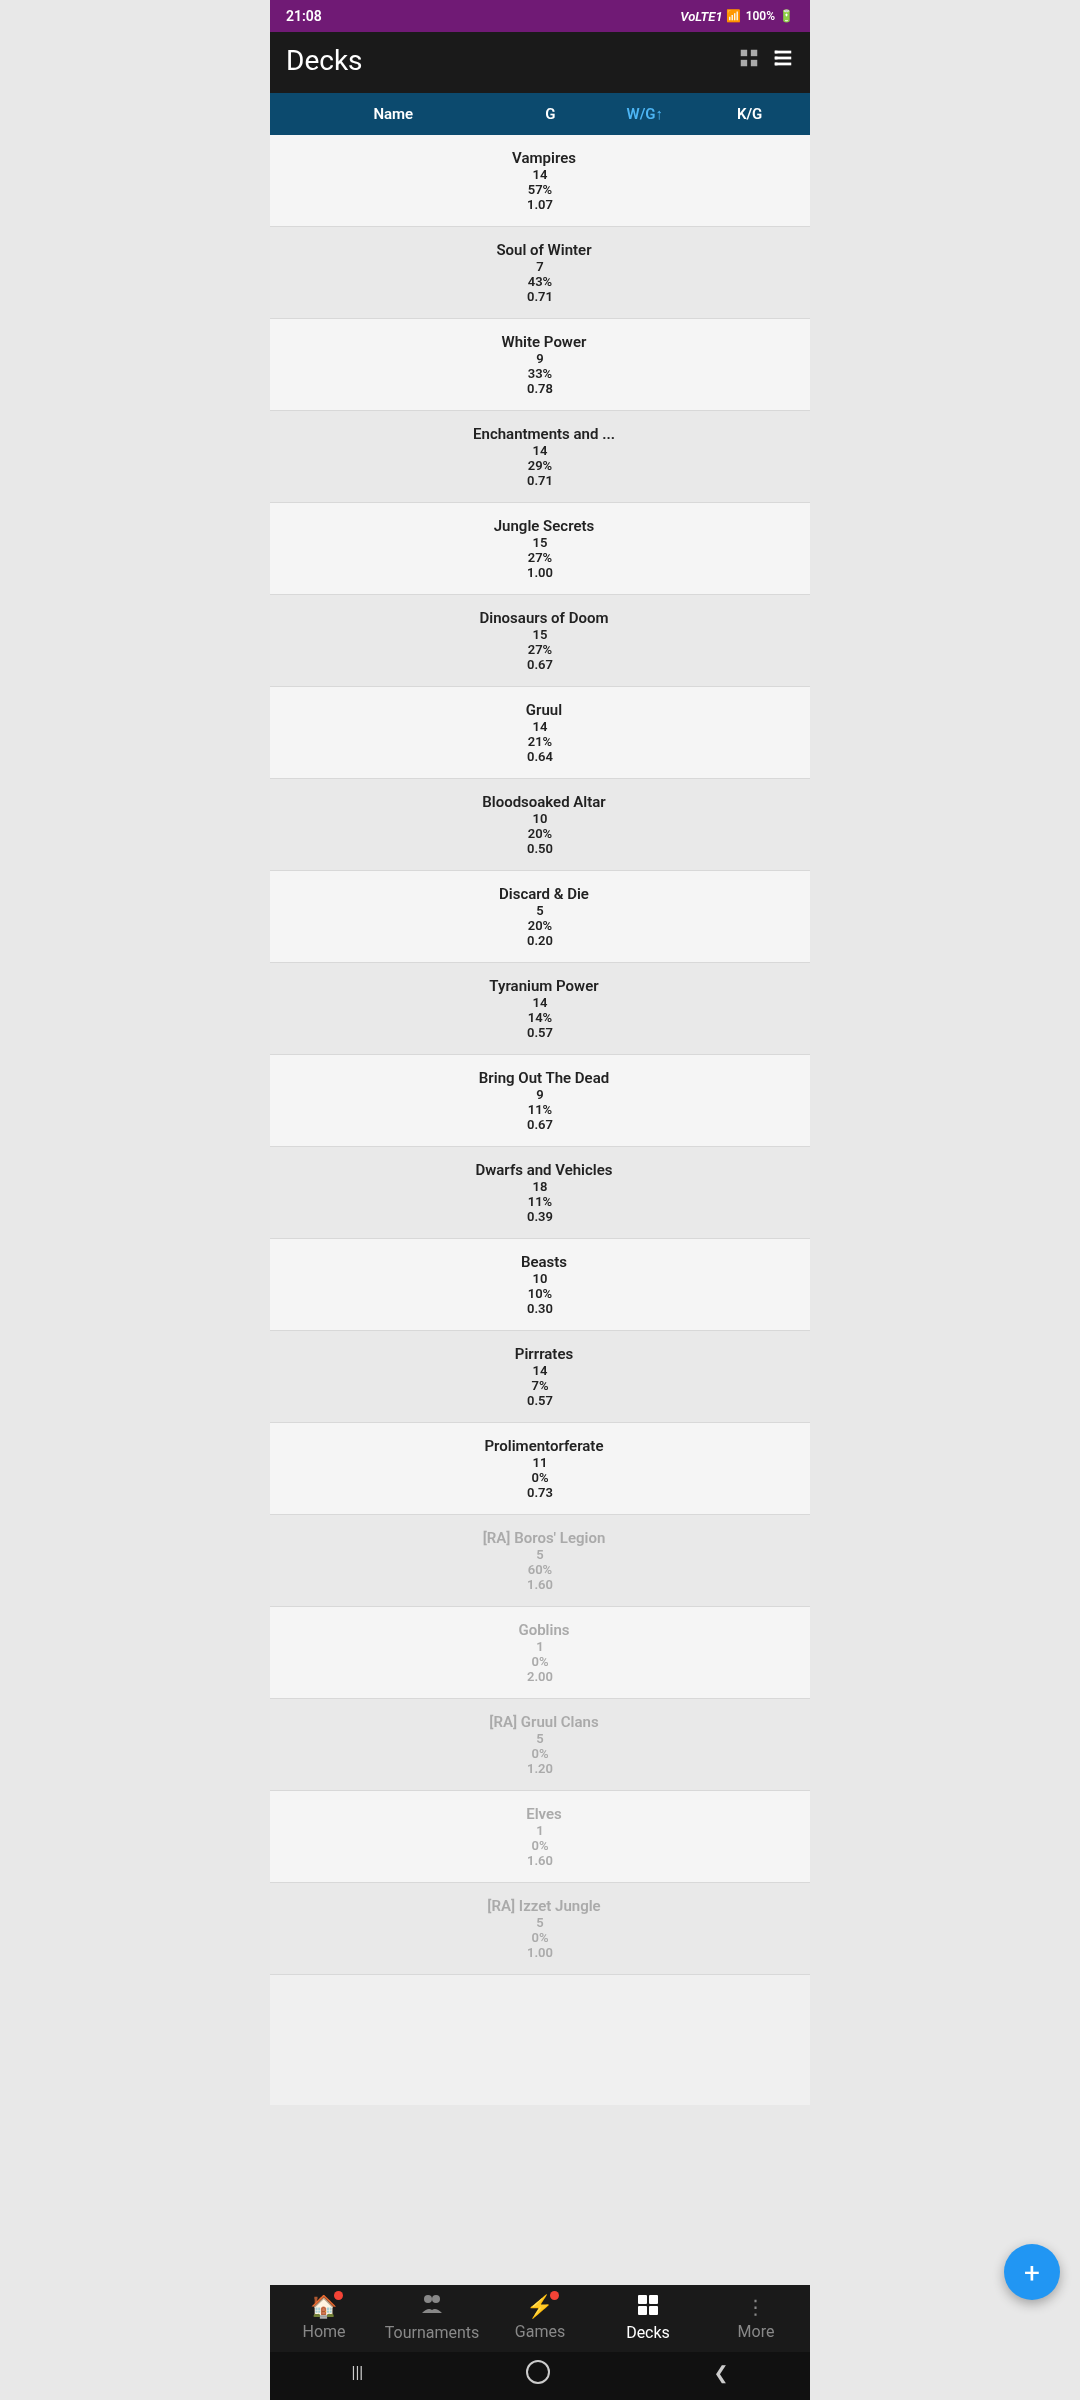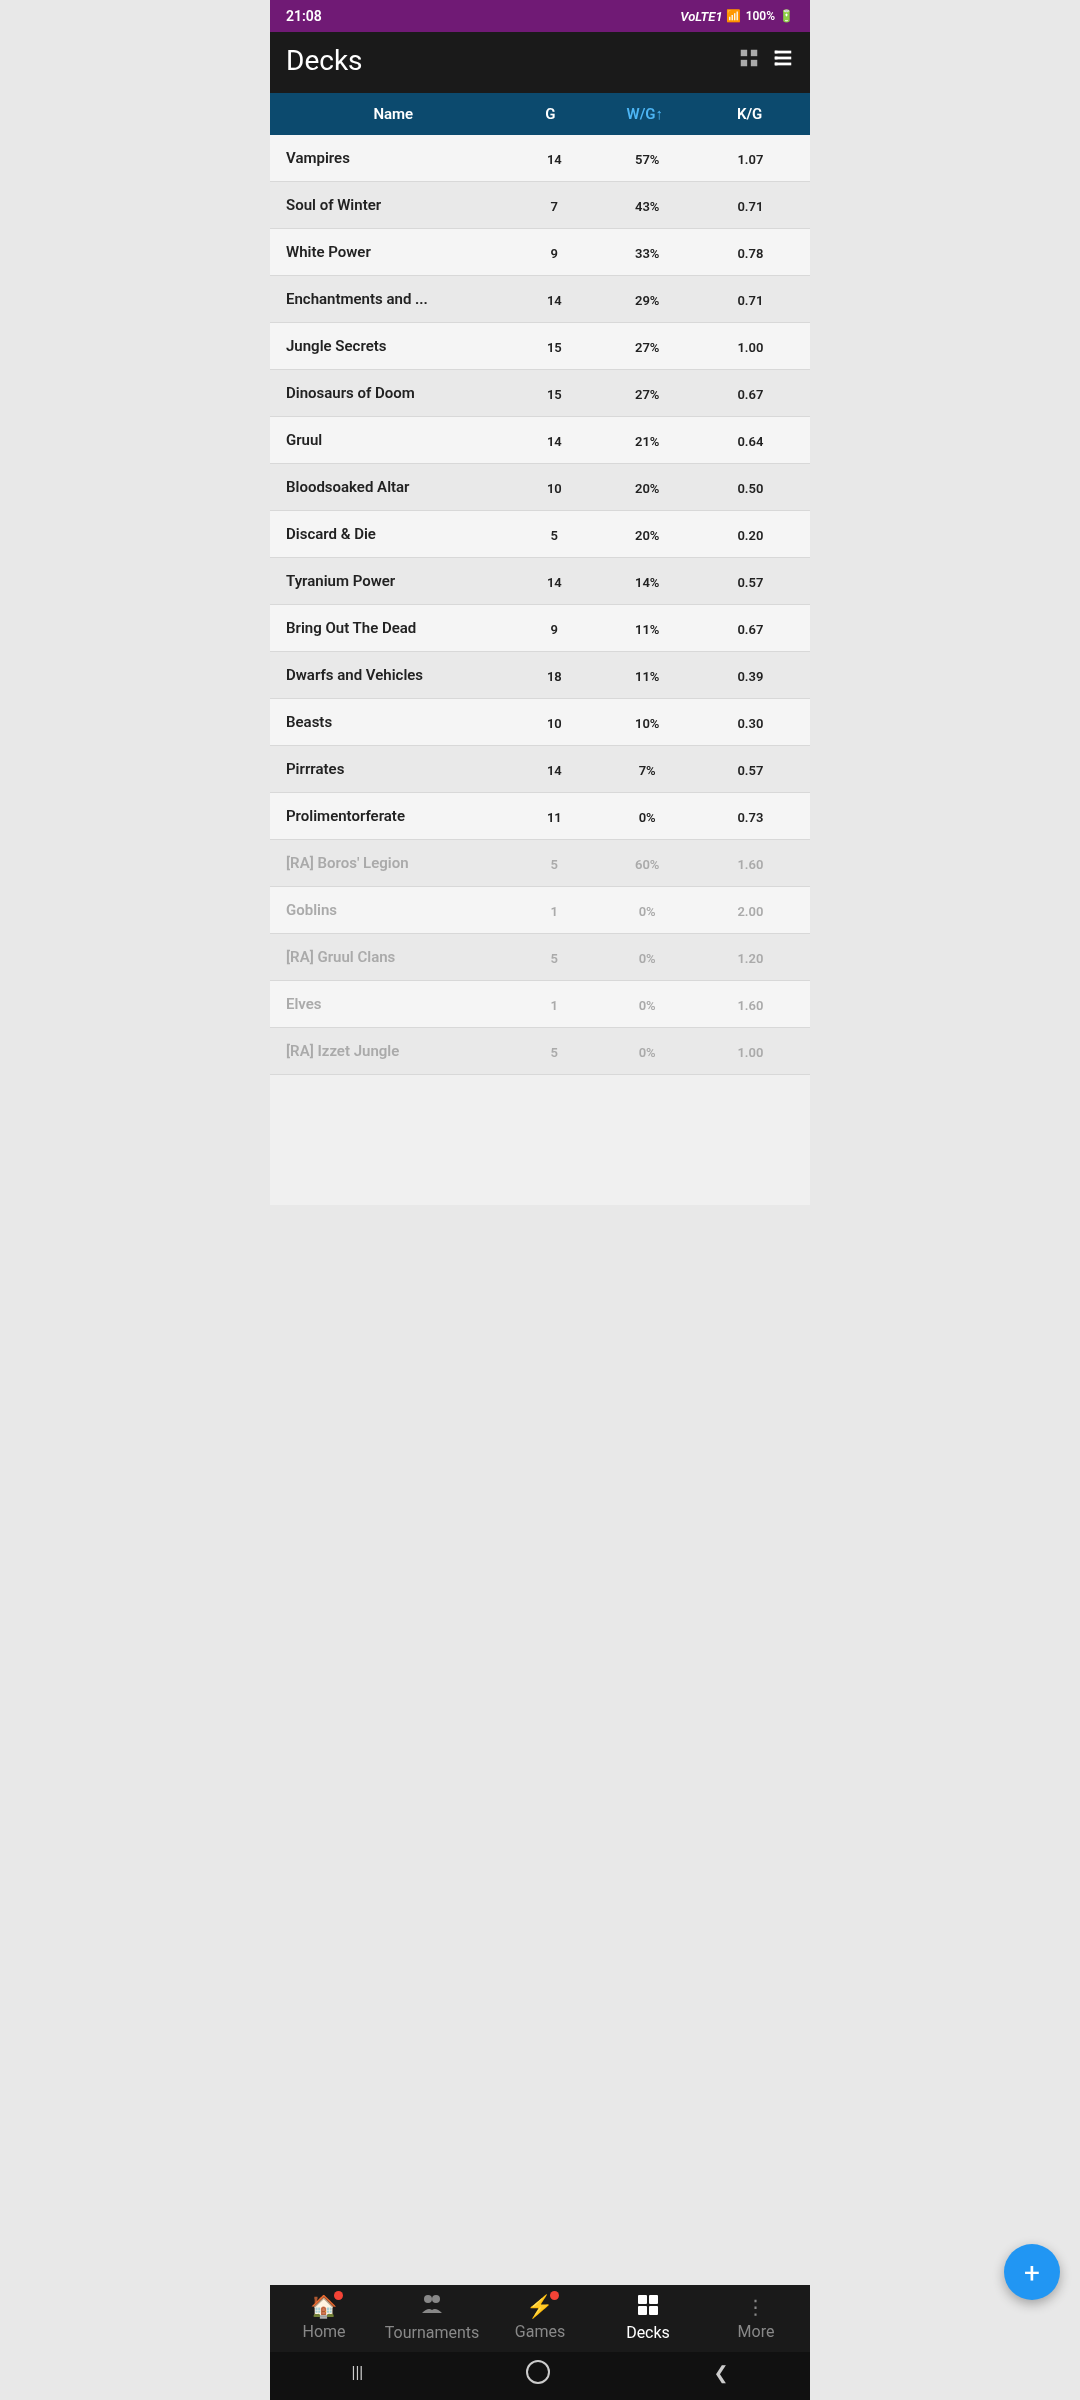--- a/index.html
+++ b/index.html
@@ -91,23 +91,24 @@
     }
     .col-kg {
       flex: 1;
       text-align: center;
       font-weight: 600;
       font-size: 15px;
     }
 
     .table-row {
       display: flex;
-      align-items: flex-end;
+      align-items: center;
       padding: 14px 8px;
       border-bottom: 1px solid #d8d8d8;
+      flex-direction: column;
     }
     .table-row:nth-child(odd) {
       background: #f5f5f5;
     }
     .table-row:nth-child(even) {
       background: #e9e9e9;
     }
     .table-row .col-name {
       text-align: left;
       font-size: 15px;

